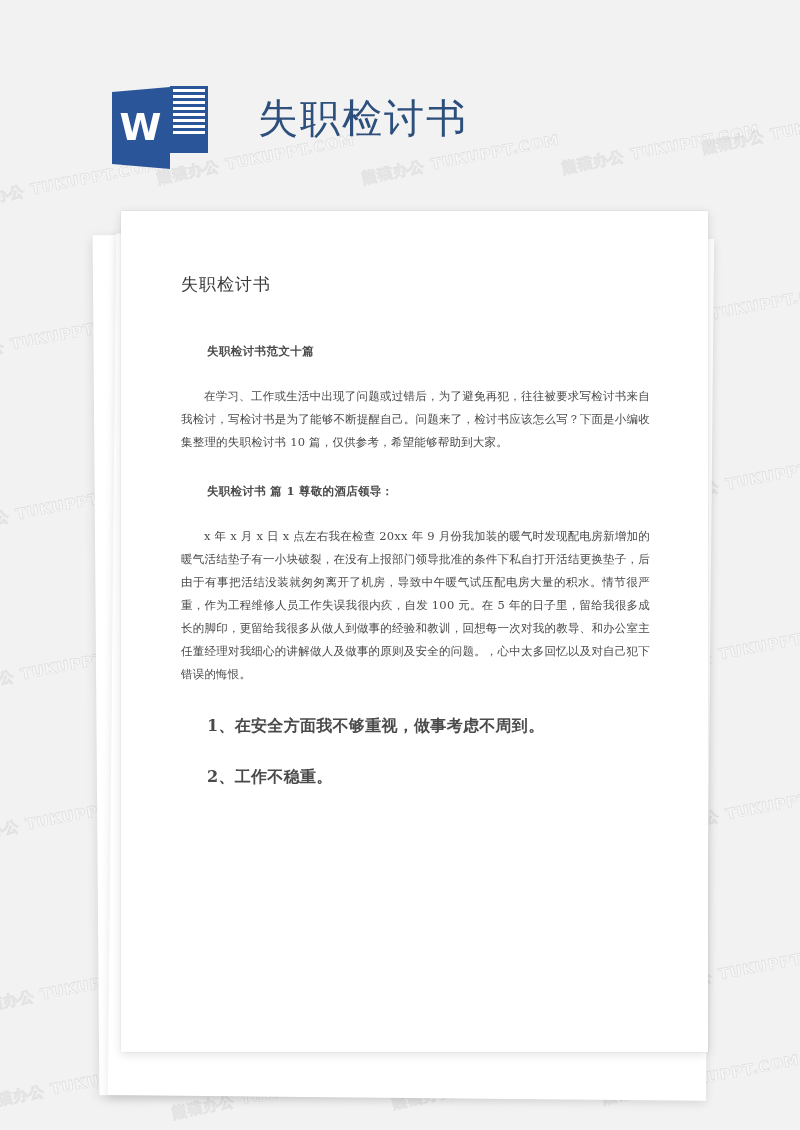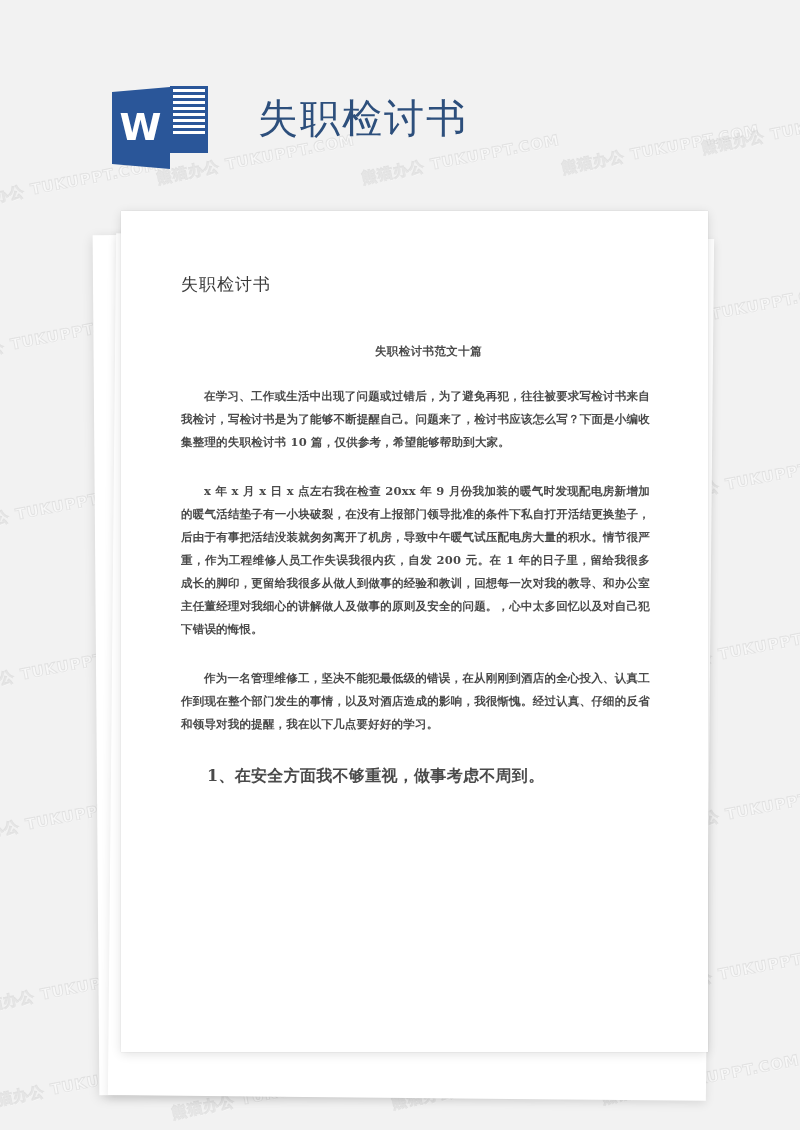--- a/index.html
+++ b/index.html
@@ -157,32 +157,30 @@
     margin: 10px 0 0 0;
     letter-spacing: 1px;
   }
   .doc-sub {
     font-family: "DejaVu Serif", serif;
     font-size: 11.5px;
     font-weight: 700;
     color: #4a4a4a;
     margin: 48px 0 0 26px;
     letter-spacing: .4px;
-    text-align: center;
   }
   .doc-para {
     font-family: "DejaVu Serif", serif;
     font-size: 11.5px;
     line-height: 23px;
     color: #4a4a4a;
     margin: 26px 0 0 0;
     text-align: justify;
     text-indent: 2em;
     letter-spacing: .2px;
-    font-weight: bold;
   }
   .doc-lead {
     font-family: "DejaVu Serif", serif;
     font-size: 11.5px;
     font-weight: 700;
     color: #4a4a4a;
     margin: 30px 0 0 26px;
     letter-spacing: .3px;
   }
   .doc-item {
@@ -203,27 +201,28 @@
 
   <div class="sheet" id="sheet-main">
     <div id="doc-body">
 
       <h1 id="doc-heading">失职检讨书</h1>
 
       <div class="doc-sub">失职检讨书范文十篇</div>
 
       <p class="doc-para">在学习、工作或生活中出现了问题或过错后，为了避免再犯，往往被要求写检讨书来自我检讨，写检讨书是为了能够不断提醒自己。问题来了，检讨书应该怎么写？下面是小编收集整理的失职检讨书 10 篇，仅供参考，希望能够帮助到大家。</p>
 
-
-      <p class="doc-para">x 年 x 月 x 日 x 点左右我在检查 20xx 年 9 月份我加装的暖气时发现配电房新增加的暖气活结垫子有一小块破裂，在没有上报部门领导批准的条件下私自打开活结更换垫子，后由于有事把活结没装就匆匆离开了机房，导致中午暖气试压配电房大量的积水。情节很严重，作为工程维修人员工作失误我很内疚，自发 200 元。在 1 年的日子里，留给我很多成长的脚印，更留给我很多从做人到做事的经验和教训，回想每一次对我的教导、和办公室主任董经理对我细心的讲解做人及做事的原则及安全的问题。，心中太多回忆以及对自己犯下错误的悔恨。</p>
-
-      <p class="doc-para">作为一名管理维修工，坚决不能犯最低级的错误，在从刚刚到酒店的全心投入、认真工作到现在整个部门发生的事情，以及对酒店造成的影响，我很惭愧。经过认真、仔细的反省和领导对我的提醒，我在以下几点要好好的学习。</p>
+      <div class="doc-lead">失职检讨书 篇 1 尊敬的酒店领导：</div>
+
+      <p class="doc-para">x 年 x 月 x 日 x 点左右我在检查 20xx 年 9 月份我加装的暖气时发现配电房新增加的暖气活结垫子有一小块破裂，在没有上报部门领导批准的条件下私自打开活结更换垫子，后由于有事把活结没装就匆匆离开了机房，导致中午暖气试压配电房大量的积水。情节很严重，作为工程维修人员工作失误我很内疚，自发 100 元。在 5 年的日子里，留给我很多成长的脚印，更留给我很多从做人到做事的经验和教训，回想每一次对我的教导、和办公室主任董经理对我细心的讲解做人及做事的原则及安全的问题。，心中太多回忆以及对自己犯下错误的悔恨。</p>
+
 
       <div class="doc-item">1、在安全方面我不够重视，做事考虑不周到。</div>
 
+      <div class="doc-item">2、工作不稳重。</div>
 
 
     </div>
   </div>
 </div>
 
 <div id="header">
 
   <div id="app-icon">
     <div class="w-panel">

